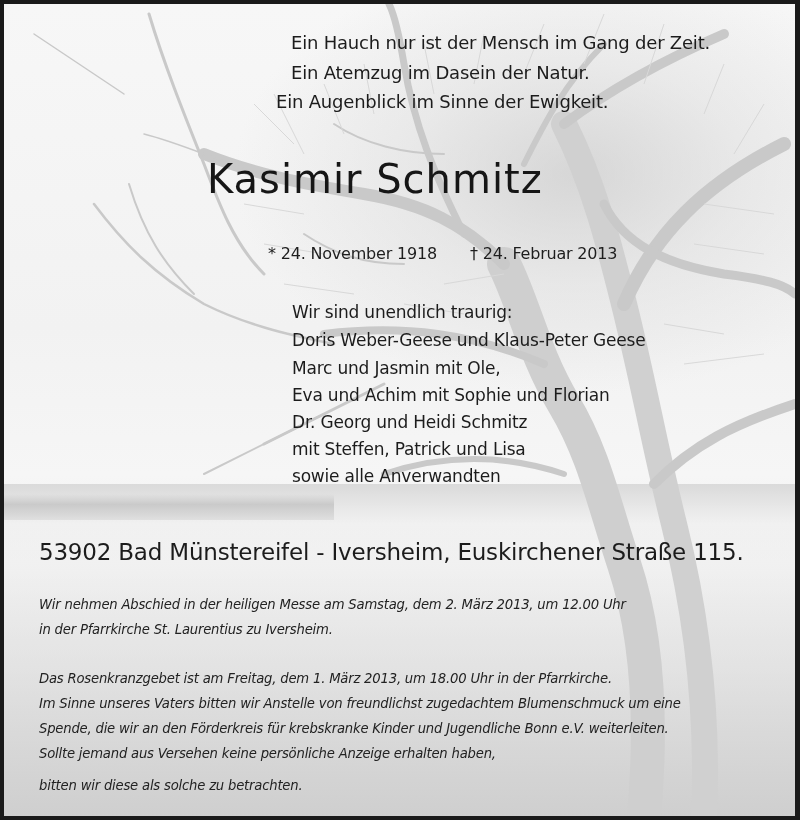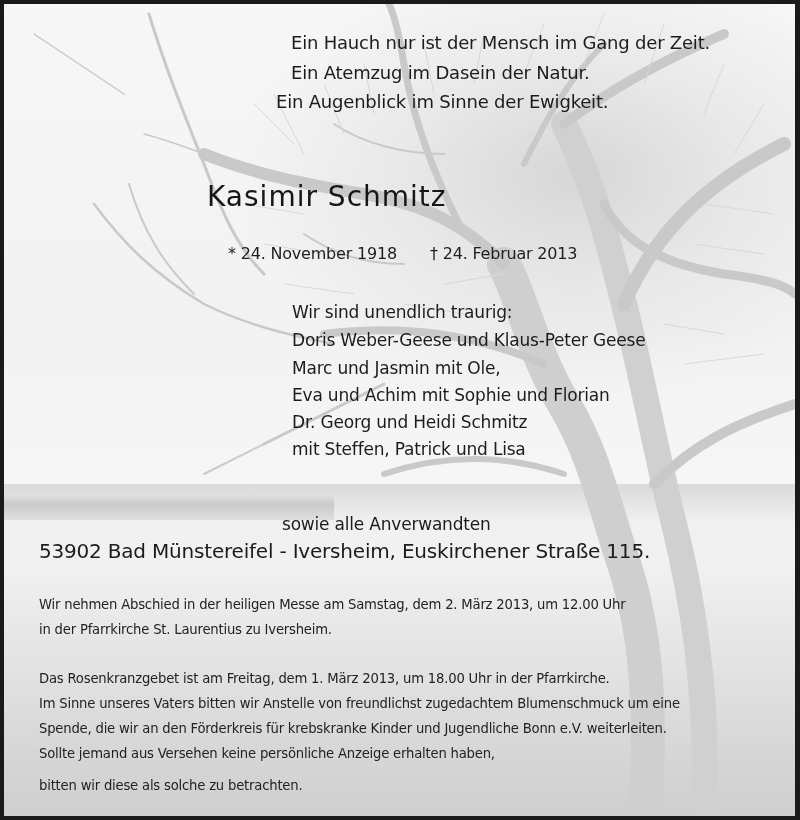--- a/index.html
+++ b/index.html
@@ -71,38 +71,39 @@
       white-space: nowrap;
       letter-spacing: -0.2px;
     }
     .poem .txt {
       font-size: 18px;
       font-family: "DejaVu Sans", sans-serif;
       font-weight: normal;
     }
     .name {
       font-family: "DejaVu Sans", sans-serif;
-      font-size: 28px;
+      font-size: 40px;
       letter-spacing: 1px;
       color: #161616;
-      margin-top: 24px;
     }
     .dates {
       font-size: 16px;
       color: #1e1e1e;
+      margin-left: 40px;
     }
     .family .txt {
       font-size: 17px;
     }
     .address {
-      font-size: 20px;
+      font-size: 23px;
     }
     .notice .txt {
       font-size: 13.2px;
       color: #222;
+      font-style: italic;
     }
   </style>
 </head>
 <body>
 
 <div class="frame">
   <div class="bg"></div>
   <div class="bg-canopy"></div>
   <div class="bg-water"></div>
   <div class="bg-shore"></div>
@@ -149,21 +150,21 @@
   <div class="txt dates" style="left:224px; top:240px;">* 24. November 1918</div>
   <div class="txt dates" style="left:426px; top:240px;">†  24. Februar 2013</div>
 
   <div class="layer family">
     <div class="txt" style="left:288px; top:298px;">Wir sind unendlich traurig:</div>
     <div class="txt" style="left:288px; top:354px;">Marc und Jasmin mit Ole,</div>
     <div class="txt" style="left:288px; top:326px;">Doris Weber-Geese und Klaus-Peter Geese</div>
     <div class="txt" style="left:288px; top:381px;">Eva und Achim mit Sophie und Florian</div>
     <div class="txt" style="left:288px; top:408px;">Dr. Georg und Heidi Schmitz</div>
     <div class="txt" style="left:288px; top:435px;text-align:right;">mit Steffen, Patrick und Lisa</div>
-    <div class="txt" style="left:278px; top:462px;margin-top:48px;">sowie alle Anverwandten</div>
+    <div class="txt" style="left:288px; top:462px;">sowie alle Anverwandten</div>
   </div>
 
   <div class="txt address" style="left:35px; top:535px;">53902 Bad Münstereifel - Iversheim,  Euskirchener Straße 115.</div>
 
   <div class="layer notice">
     <div class="txt" style="left:35px; top:593px;">Wir nehmen Abschied in der heiligen Messe am Samstag, dem 2. März 2013, um 12.00 Uhr</div>
     <div class="txt" style="left:35px; top:618px;">in der Pfarrkirche St. Laurentius zu Iversheim.</div>
     <div class="txt" style="left:35px; top:667px;text-align:center;">Das Rosenkranzgebet ist am Freitag, dem 1. März 2013, um 18.00 Uhr in der Pfarrkirche.</div>
     <div class="txt" style="left:35px; top:692px;">Im Sinne unseres Vaters bitten wir Anstelle von freundlichst zugedachtem Blumenschmuck um eine</div>
     <div class="txt" style="left:35px; top:717px;">Spende, die wir an den Förderkreis für krebskranke Kinder und Jugendliche Bonn e.V. weiterleiten.</div>

